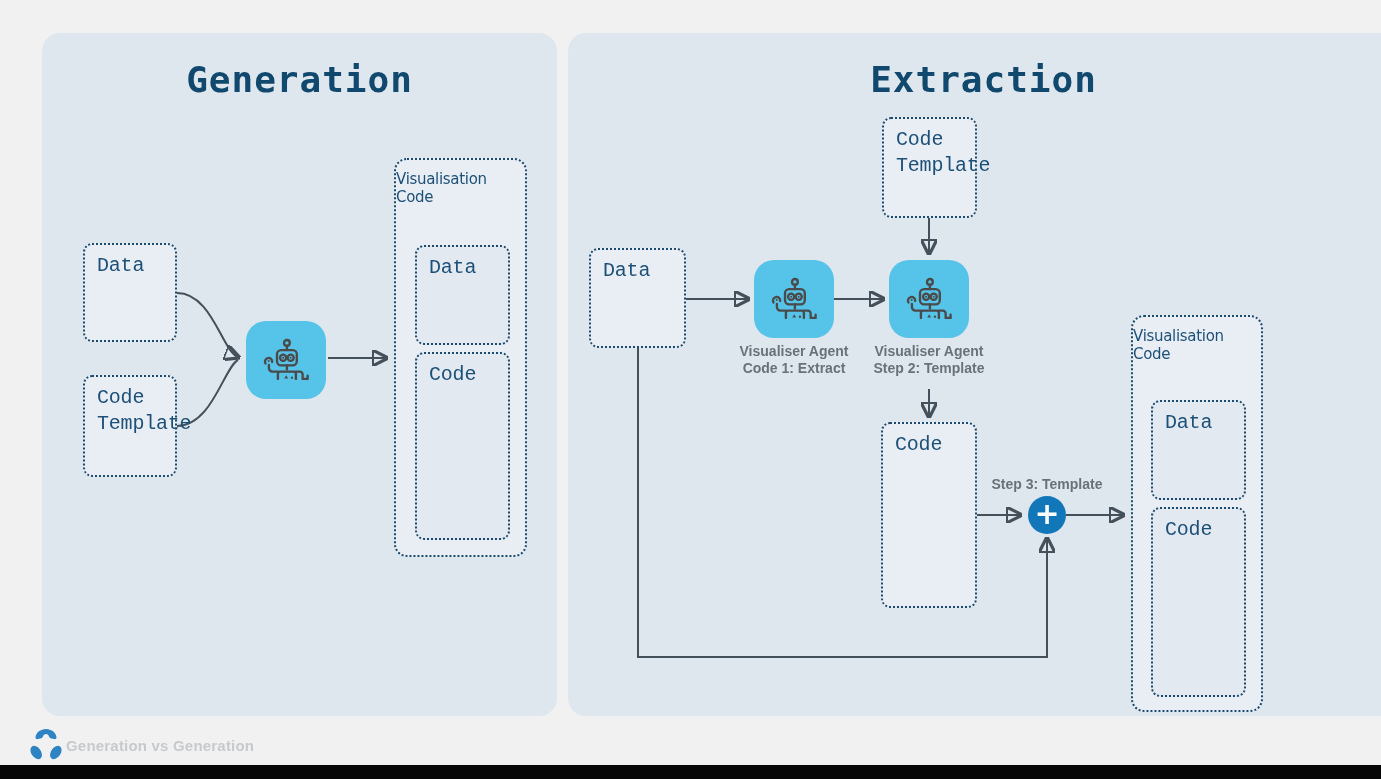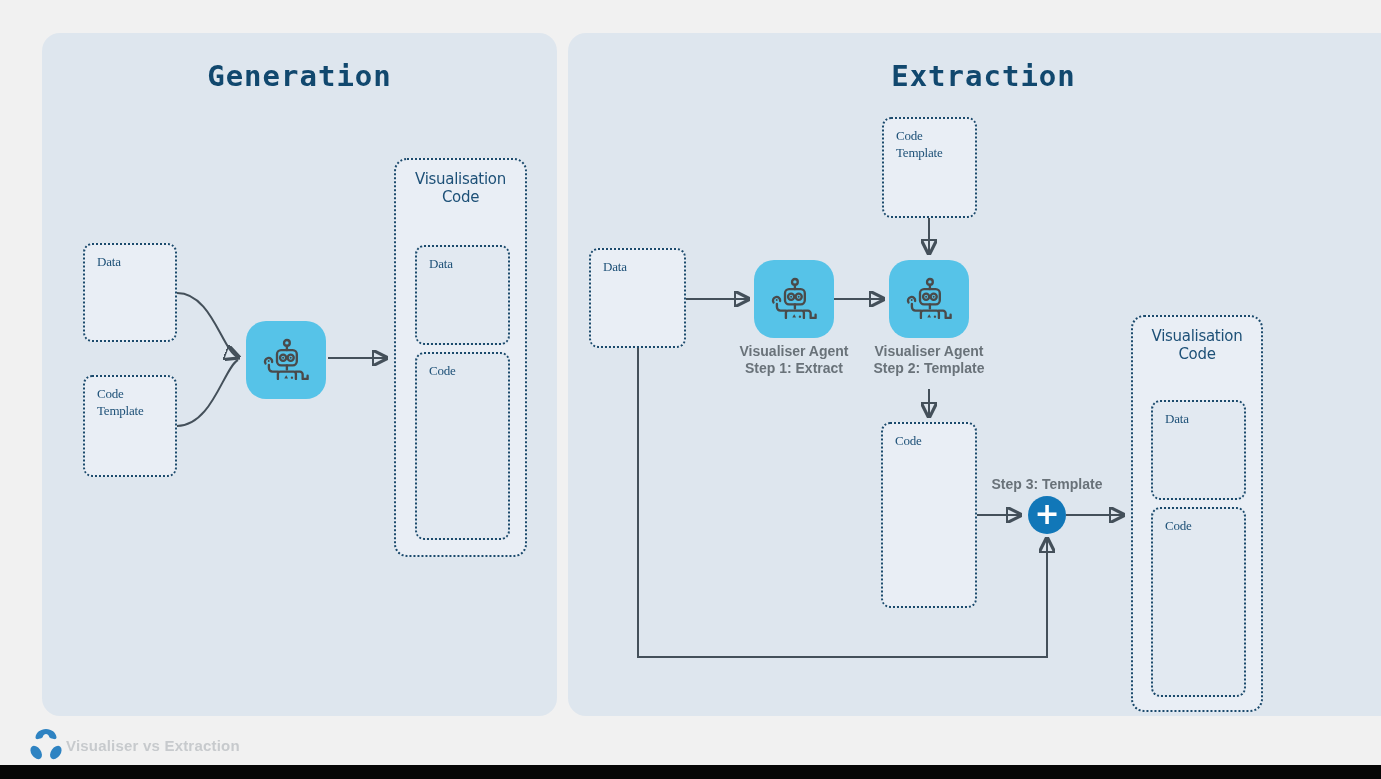--- a/index.html
+++ b/index.html
@@ -22,35 +22,35 @@
   #stage{
     position:relative;width:1381px;height:779px;overflow:hidden;
     background:var(--page-bg);
     font-family:"Liberation Sans", sans-serif;
   }
   .panel{position:absolute;top:33px;height:683px;background:var(--panel-bg);border-radius:18px;}
   #panel-generation{left:42px;width:515px;}
   #panel-extraction{left:568px;width:831px;}
   .panel-title{
     position:absolute;top:26px;left:0;width:100%;text-align:center;
-    font-family:"DejaVu Sans Mono", monospace;font-weight:700;font-size:29px;
+    font-family:"DejaVu Sans Mono", monospace;font-weight:700;font-size:36px;
     letter-spacing:1px;color:var(--title-navy);
   }
   .dbox{
     position:absolute;border:2px dotted var(--navy);border-radius:9px;
     background:var(--box-fill);
   }
   .dbox.group{border-radius:13px;}
   .dbox.inner{background:var(--inner-fill);}
   .hand{
-    font-family:Liberation Serif, serif;font-size:13px;color:var(--navy-text);
+    font-family:Liberation Mono, monospace;font-size:20px;color:var(--navy-text);
     padding:8px 6px 0 12px;line-height:1.32;letter-spacing:-0.2px;
   }
   .group-heading{
-    text-align:center;padding-top:10px;font-family:"DejaVu Sans", sans-serif;
+    text-align:left;padding-top:10px;font-family:"DejaVu Sans", sans-serif;
     font-size:15px;color:var(--navy-text);letter-spacing:-0.3px;
   }
   .agent{
     position:absolute;width:80px;height:78px;border-radius:20px;
     background:var(--agent-fill);display:flex;align-items:center;justify-content:center;
   }
   .glabel{
     position:absolute;text-align:center;font-weight:700;font-size:14px;
     line-height:17px;color:var(--label-gray);
   }
@@ -170,21 +170,21 @@
       <div class="hand">Data</div>
     </div>
 
     <div class="agent" style="left:186px;top:227px;">
       <svg class="robot" viewBox="0 0 60 52">
           <use href="#robot-def"></use>
         </svg>
     </div>
     <div class="glabel" style="left:146px;top:310px;width:160px;">
       <div>Visualiser Agent</div>
-      <div>Step 1: Extract</div>
+      <div>Code 1: Extract</div>
     </div>
 
     <div class="agent" style="left:321px;top:227px;">
       <svg class="robot" viewBox="0 0 60 52">
           <use href="#robot-def"></use>
         </svg>
     </div>
     <div class="glabel" style="left:281px;top:310px;width:160px;">
       <div>Visualiser Agent</div>
       <div>Step 2: Template</div>
@@ -210,16 +210,16 @@
     </div>
   </div>
 
   <svg id="footer-logo" width="36" height="38" viewBox="0 0 36 38">
     <g fill="#2e83c2">
       <path d="M18,2 c5.5,0 10,3.6 10.5,8.2 c0.1,1.4 -1.2,2.3 -2.6,1.9 l-3.2,-0.9 c-0.9,-0.3 -1.5,-1 -1.7,-1.9 c-0.3,-1.4 -1.5,-2.4 -3,-2.4 c-1.5,0 -2.7,1 -3,2.4 c-0.2,0.9 -0.8,1.6 -1.7,1.9 l-3.2,0.9 c-1.4,0.4 -2.7,-0.5 -2.6,-1.9 C8,5.6 12.5,2 18,2 z"></path>
       <ellipse cx="8.2" cy="25.5" rx="7.4" ry="4.8" transform="rotate(55 8.2 25.5)"></ellipse>
       <ellipse cx="27.8" cy="25.5" rx="7.4" ry="4.8" transform="rotate(-55 27.8 25.5)"></ellipse>
     </g>
   </svg>
-  <div id="footer-title">Visualiser vs Extraction</div>
+  <div id="footer-title">Generation vs Generation</div>
 
   <div id="bottom-bar"></div>
 </div>
 
 </body></html>

